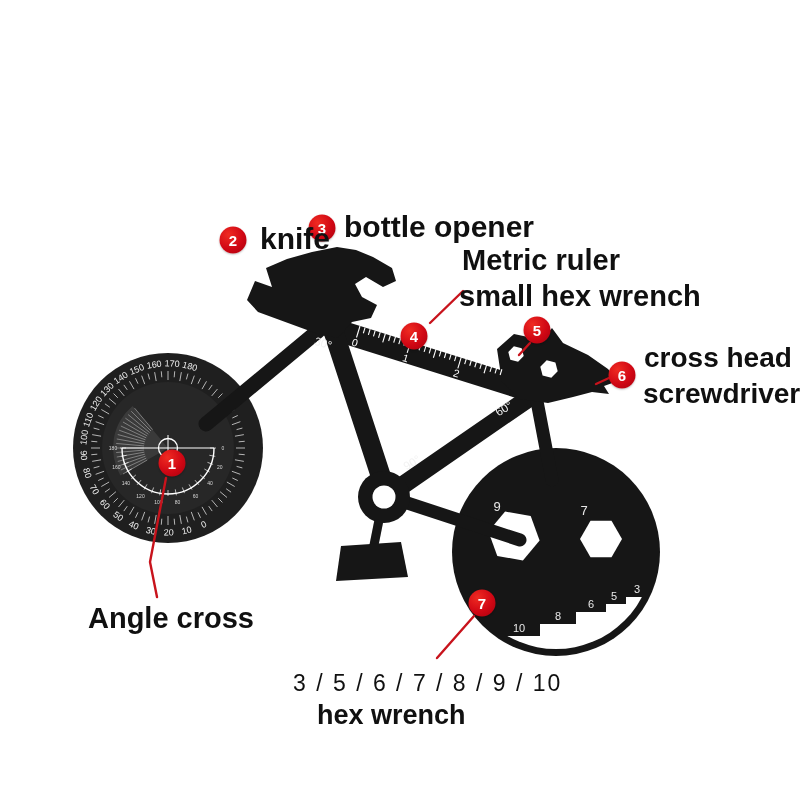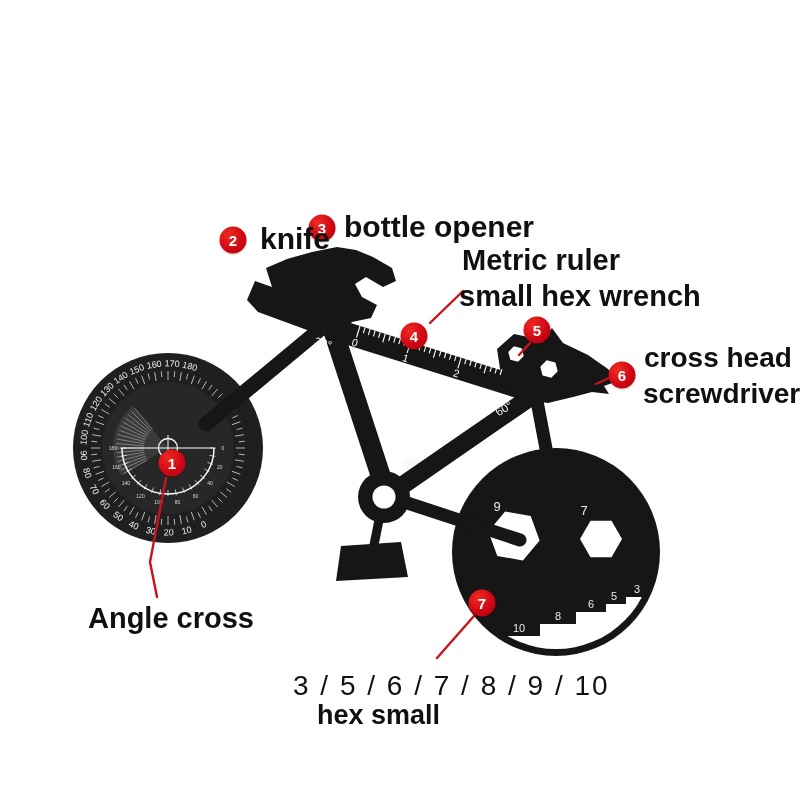--- a/index.html
+++ b/index.html
@@ -11,21 +11,21 @@
   .label{
     position:absolute;color:#101010;font-weight:600;white-space:nowrap;line-height:1.1;
   }
   .label-knife{left:252px;top:222px;font-size:30px;margin-left:8px;}
   .label-bottle{left:344px;top:210px;font-size:30px;text-align:center;}
   .label-metric{left:462px;top:245px;font-size:29px;}
   .label-smallhex{left:459px;top:281px;font-size:29px;}
   .label-cross1{left:644px;top:343px;font-size:28px;}
   .label-cross2{left:643px;top:379px;font-size:28px;}
   .label-angle{left:88px;top:603px;font-size:29px;}
-  .label-hexsizes{left:293px;top:671px;font-size:28px;font-weight:500;letter-spacing:2px;}
+  .label-hexsizes{left:293px;top:671px;font-size:23px;font-weight:500;letter-spacing:2px;}
   .label-hexwrench{left:317px;top:701px;font-size:27px;}
   .badge{
     position:absolute;width:27px;height:27px;border-radius:50%;
     background:radial-gradient(circle at 34% 30%, #ef2b22 0%, #d00714 55%, #a8000d 100%);
     color:#fff;display:flex;align-items:center;justify-content:center;
     font-size:15px;font-weight:700;transform:translate(-50%,-50%);
     box-shadow:0 1px 2px rgba(0,0,0,.25);
   }
   .deg-label,.wheel-num,.angle-label,.ruler-text{font-family:"Liberation Sans",sans-serif;}
   .wheel-num{font-size:11px;fill:#e8e8e8;}
@@ -296,14 +296,14 @@
   <div class="badge" style="left:482px;top:603px">7</div>
 
   <div class="label label-knife">knife</div>
   <div class="label label-bottle">bottle opener</div>
   <div class="label label-smallhex">small hex wrench</div>
   <div class="label label-metric">Metric ruler</div>
   <div class="label label-cross2">screwdriver</div>
   <div class="label label-cross1">cross head</div>
   <div class="label label-angle">Angle cross</div>
   <div class="label label-hexsizes">3 / 5 / 6 / 7 / 8 / 9 / 10</div>
-  <div class="label label-hexwrench">hex small</div>
+  <div class="label label-hexwrench">hex wrench</div>
 </div>
 
 </body></html>

